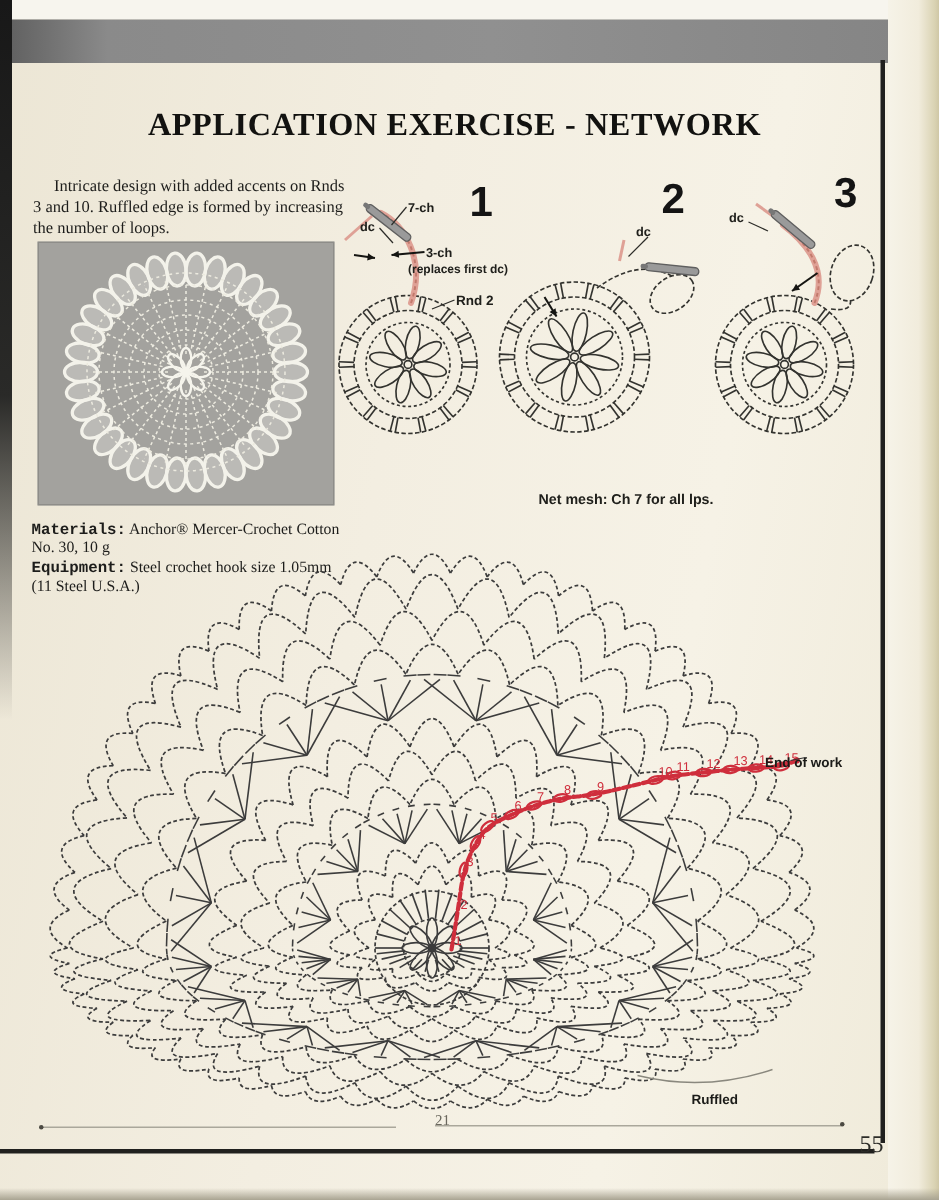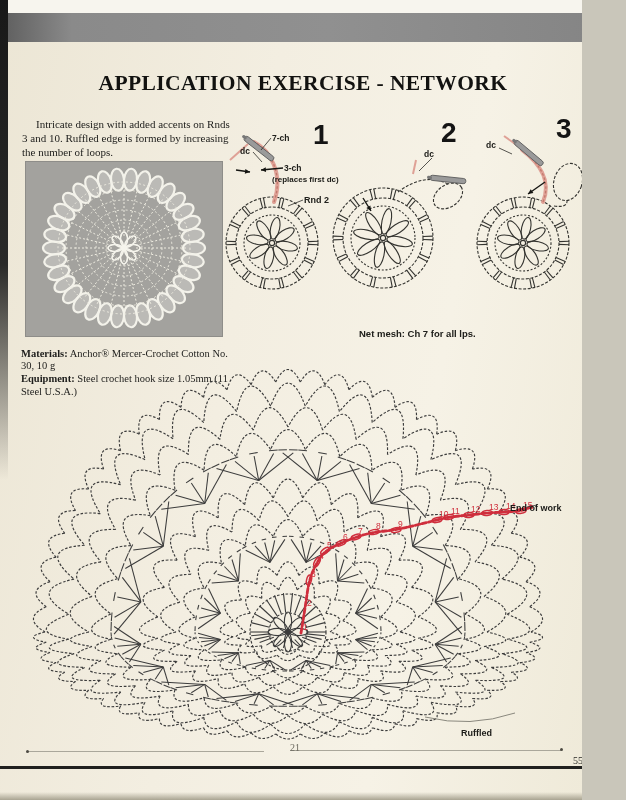--- a/index.html
+++ b/index.html
@@ -1,47 +1,47 @@
 <!DOCTYPE html>
 <html><head>
 <meta charset="utf-8">
 <style>
   html,body{margin:0;padding:0;background:#c9c6ba;}
   .scan{
-    position:relative;width:534px;height:800px;overflow:hidden;
+    position:relative;width:626px;height:800px;overflow:hidden;
     background:linear-gradient(100deg,#ece6d5 0%,#f3eee1 40%,#f6f2e6 70%,#efead9 100%);
-    font-family:"Liberation Serif", serif;color:#1d1d1b;padding-left:48px;
+    font-family:"Liberation Serif", serif;color:#1d1d1b;
   }
   .abs{position:absolute;}
   
   .top-strip{left:0;top:0;width:602px;height:13px;background:#f7f5ee;}
   .gray-band{left:0;top:13px;width:597px;height:29px;background:linear-gradient(90deg,#5d5d5d 0%,#8a8a8a 12%,#909090 55%,#858585 100%);}
   .gutter{left:0;top:0;width:8px;height:480px;background:linear-gradient(180deg,#181818 0%,#2a2a28 55%,rgba(42,42,40,0) 100%);}
   .right-border{left:587px;top:40px;width:3px;height:722px;background:#20201e;}
   .right-margin{left:592px;top:0;width:34px;height:800px;background:linear-gradient(90deg,#f6f3e8 0%,#f1ecdc 60%,#d9d2b2 92%,#cfc7a6 100%);}
   .bottom-rule{left:0;top:766px;width:583px;height:3px;background:#20201e;}
   .bottom-smudge{left:0;top:792px;width:626px;height:8px;background:linear-gradient(180deg,rgba(160,156,140,0) 0%,#a9a492 100%);}
   
   .title{left:60px;top:57px;width:486px;text-align:center;font-size:21.5px;font-weight:bold;letter-spacing:.4px;color:#121210;}
   .intro{left:22px;top:106px;width:209px;font-size:11px;line-height:14.2px;text-indent:14px;}
   .infoblock{left:21px;top:337px;width:214px;font-size:10.5px;line-height:12.8px;}
-  .infoblock b{font-weight:bold;}
+  .infoblock b{font-weight:bold;font-family:Liberation Mono, monospace;}
   .dir-heading{left:294px;top:108px;font-size:11.5px;font-weight:bold;color:#16160f;}
   .note{left:359px;top:314px;width:240px;font-family:"Liberation Sans",sans-serif;font-size:9.5px;font-weight:bold;line-height:13px;color:#20201c;}
   .stepnum{font-family:"Liberation Sans",sans-serif;font-size:28px;font-weight:bold;color:#141414;}
   .n1{left:313px;top:119px;} .n2{left:441px;top:117px;} .n3{left:556px;top:113px;}
   .lbl{font-family:"Liberation Sans",sans-serif;font-size:8.5px;font-weight:bold;color:#20201c;white-space:nowrap;}
   .l-7ch{left:272px;top:133px;} .l-dc1{left:240px;top:146px;} .l-3ch{left:284px;top:163px;}
   .l-rep{left:272px;top:175px;font-size:8px;} .l-rnd2{left:304px;top:195px;font-size:9px;}
   .l-dc2{left:424px;top:149px;} .l-dc3{left:486px;top:140px;}
   .chart-lbl{font-family:"Liberation Sans",sans-serif;font-size:9px;font-weight:bold;color:#1b1b18;white-space:nowrap;}
   .l-eow{left:510px;top:503px;} .l-ruffle{left:461px;top:728px;}
   
   .pnum-center{left:260px;top:742px;width:40px;text-align:right;font-size:10px;color:#6b685e;}
-  .pnum-corner{left:573px;top:755px;font-size:10px;color:#2c2c28;}
+  .pnum-corner{left:573px;top:755px;font-size:16px;color:#2c2c28;}
   .rule-l{left:28px;top:751px;width:236px;height:1px;background:#aaa79b;}
   .rule-r{left:290px;top:750px;width:271px;height:1px;background:#aaa79b;}
   .dot{width:3px;height:3px;background:#4c4a42;border-radius:50%;}
   .dot-l{left:26px;top:750px;} .dot-r{left:560px;top:748px;}
   svg{display:block;}
 </style>
 </head>
 <body>
 
 <div class="scan">

